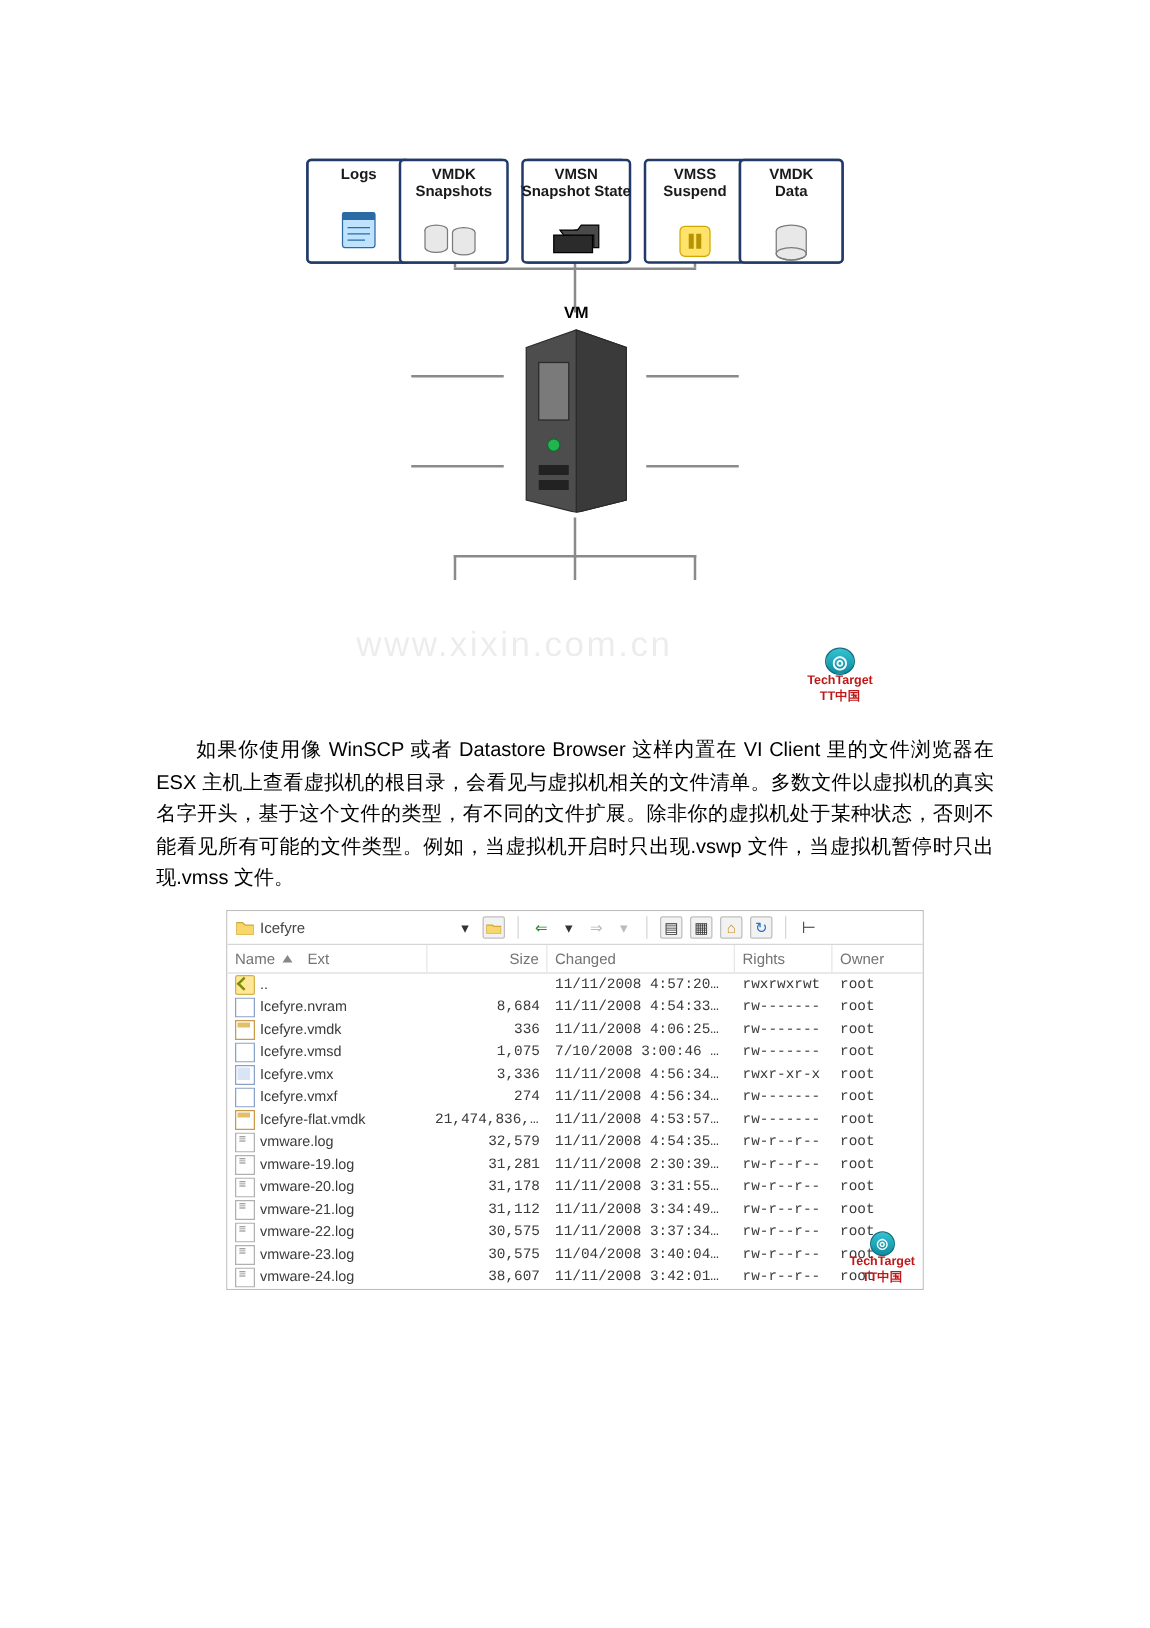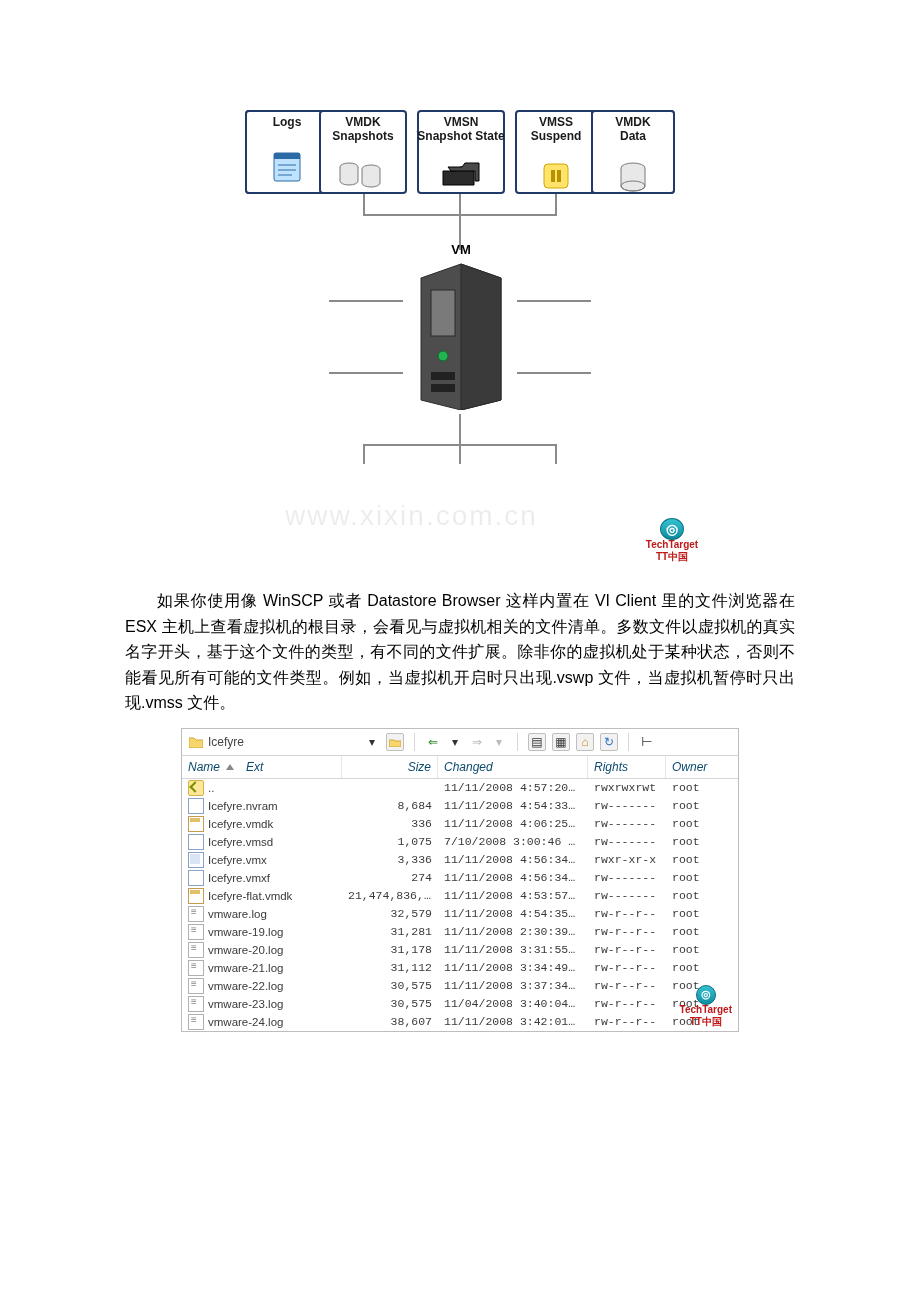--- a/index.html
+++ b/index.html
@@ -38,20 +38,21 @@
     border: 2px solid #213a6a;
     border-radius: 4px;
     background: #fff;
     text-align: center;
     box-sizing: border-box;
     display: flex;
     flex-direction: column;
     align-items: center;
     padding: 4px 4px 6px 4px;
     gap: 17px;
+    margin-top: 17px;
   }
   .dcard .ttl {
     font-weight: bold;
     font-size: 12px;
     line-height: 1.15;
     color: #1a1a1a;
     white-space: pre;
   }
   .dcard .icon-area {
     flex: 1;
@@ -166,23 +167,22 @@
   }
   .fp-head, .fp-row {
     display:grid;
     grid-template-columns: 160px 96px 150px 78px 58px;
     align-items:center;
   }
   .fp-head {
     background:#fff;
     border-bottom:1px solid #d6d6d6;
     font-size:12px;
-    color:#0c4a6e;
+    color:#737373;
     height:22px;
-    font-style:italic;
   }
   .fp-head > div {
     padding:2px 6px;
     border-right:1px solid #e6e6e6;
     display:flex;align-items:center;gap:4px;
     height:100%;
     box-sizing:border-box;
   }
   .fp-head > div:last-child { border-right:none;text-align:center;}
   .sort-tri {

